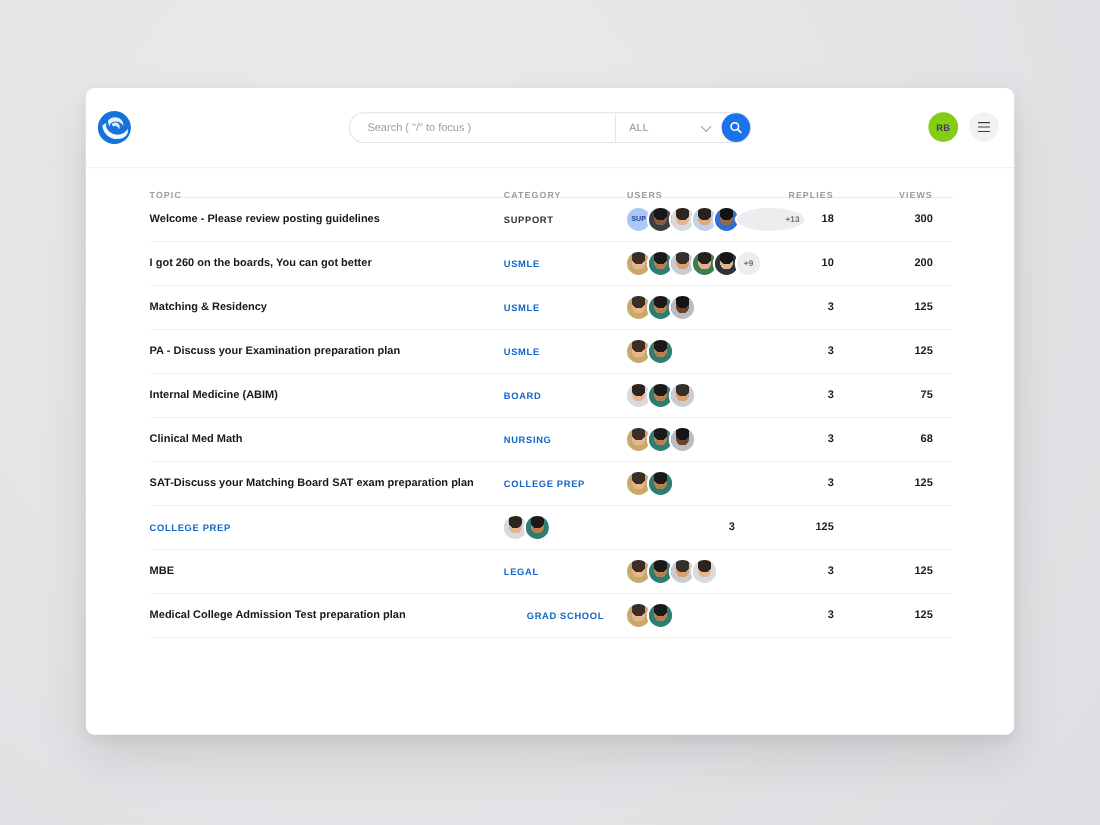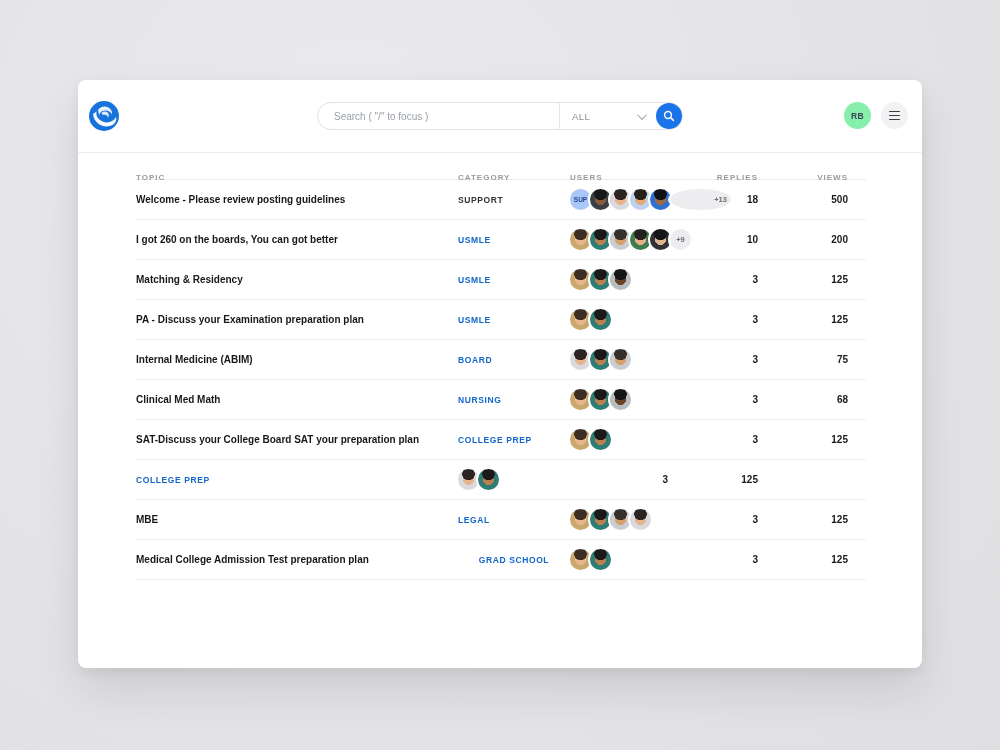--- a/index.html
+++ b/index.html
@@ -16,21 +16,21 @@
     padding:0 10px 0 16px;font-size:10px;color:#555;font-family:inherit;}
   .searchbar input::placeholder{color:#9aa0a6;}
   .sdivider{width:1px;height:27px;background:#e6e6e9;}
   .filter{width:96px;height:100%;display:flex;align-items:center;padding-left:12px;box-sizing:border-box;cursor:pointer;}
   .filter .val{font-size:9.5px;color:#8b8f96;letter-spacing:.4px;}
   .chev{margin-left:auto;margin-right:12px;width:6px;height:6px;border-right:1.4px solid #9aa0a6;
     border-bottom:1.4px solid #9aa0a6;transform:rotate(45deg) translateY(-2px);}
   .searchbtn{width:26px;height:26px;border-radius:50%;border:none;background:#1a73e8;
     display:flex;align-items:center;justify-content:center;cursor:pointer;padding:0;margin-right:0;}
   .hright{position:absolute;right:14px;top:22px;display:flex;align-items:center;gap:10px;}
-  .useravatar{width:27px;height:27px;border-radius:50%;background:#86efac;color:#3f3f56;
+  .useravatar{width:27px;height:27px;border-radius:50%;background:#84cc16;color:#3f3f56;
     font-size:8.5px;font-weight:bold;display:flex;align-items:center;justify-content:center;
     letter-spacing:.3px;cursor:pointer;}
   .menubtn{width:27px;height:27px;border-radius:50%;border:none;background:#f2f2f4;cursor:pointer;
     display:flex;align-items:center;justify-content:center;padding:0;}
   .bars{display:flex;flex-direction:column;gap:2.4px;}
   .bars i{display:block;width:11px;height:1.6px;background:#3c3c41;border-radius:1px;}
   
   .toolbar{height:60px;display:flex;align-items:center;padding:0 56px 0 58px;}
   .tab{font-size:8.5px;font-weight:bold;letter-spacing:1px;color:#9b9fa6;cursor:pointer;}
   .tab.active{color:#17181a;}
@@ -112,21 +112,21 @@
     <span class="cat" style="color: rgb(47, 50, 55);">SUPPORT</span>
     <span class="users">
             <span class="av txt" style="background: rgb(169, 200, 248); color: rgb(41, 65, 143);">SUP</span>
             <span class="av" style="background: radial-gradient(circle at 50% 24%, rgb(23, 24, 26) 0px, rgb(23, 24, 26) 32%, rgba(0, 0, 0, 0) 33%), radial-gradient(circle at 50% 48%, rgb(138, 90, 59) 0px, rgb(138, 90, 59) 38%, rgba(0, 0, 0, 0) 39%), linear-gradient(rgb(58, 63, 69), rgb(58, 63, 69));"></span>
             <span class="av" style="background: radial-gradient(circle at 50% 24%, rgb(43, 36, 32) 0px, rgb(43, 36, 32) 32%, rgba(0, 0, 0, 0) 33%), radial-gradient(circle at 50% 48%, rgb(232, 180, 142) 0px, rgb(232, 180, 142) 38%, rgba(0, 0, 0, 0) 39%), linear-gradient(rgb(216, 218, 222), rgb(216, 218, 222));"></span>
             <span class="av" style="background: radial-gradient(circle at 50% 24%, rgb(39, 33, 28) 0px, rgb(39, 33, 28) 32%, rgba(0, 0, 0, 0) 33%), radial-gradient(circle at 50% 48%, rgb(226, 168, 119) 0px, rgb(226, 168, 119) 38%, rgba(0, 0, 0, 0) 39%), linear-gradient(rgb(188, 210, 238), rgb(188, 210, 238));"></span>
             <span class="av" style="background: radial-gradient(circle at 50% 24%, rgb(16, 18, 20) 0px, rgb(16, 18, 20) 32%, rgba(0, 0, 0, 0) 33%), radial-gradient(circle at 50% 48%, rgb(154, 106, 69) 0px, rgb(154, 106, 69) 38%, rgba(0, 0, 0, 0) 39%), linear-gradient(rgb(46, 111, 208), rgb(46, 111, 208));"></span>
             <span class="av txt" style="background: rgb(237, 237, 239); color: rgb(107, 110, 115); font-size: 7.5px; padding-left: 40px;">+13</span>
           </span>
     <span class="num">18</span>
-    <span class="num">500</span>
+    <span class="num">300</span>
   </div>
 
   <div class="trow">
     <span class="topic">I got 260 on the boards, You can got better</span>
     <span class="cat" style="color: rgb(18, 102, 201);">USMLE</span>
     <span class="users">
             <span class="av" style="background: radial-gradient(circle at 50% 24%, rgb(60, 46, 36) 0px, rgb(60, 46, 36) 32%, rgba(0, 0, 0, 0) 33%), radial-gradient(circle at 50% 48%, rgb(231, 182, 140) 0px, rgb(231, 182, 140) 38%, rgba(0, 0, 0, 0) 39%), linear-gradient(rgb(201, 168, 107), rgb(201, 168, 107));"></span>
             <span class="av" style="background: radial-gradient(circle at 50% 24%, rgb(28, 26, 24) 0px, rgb(28, 26, 24) 32%, rgba(0, 0, 0, 0) 33%), radial-gradient(circle at 50% 48%, rgb(185, 127, 78) 0px, rgb(185, 127, 78) 38%, rgba(0, 0, 0, 0) 39%), linear-gradient(rgb(46, 125, 116), rgb(46, 125, 116));"></span>
             <span class="av" style="background: radial-gradient(circle at 50% 24%, rgb(53, 48, 42) 0px, rgb(53, 48, 42) 32%, rgba(0, 0, 0, 0) 33%), radial-gradient(circle at 50% 48%, rgb(217, 160, 110) 0px, rgb(217, 160, 110) 38%, rgba(0, 0, 0, 0) 39%), linear-gradient(rgb(201, 204, 209), rgb(201, 204, 209));"></span>
             <span class="av" style="background: radial-gradient(circle at 50% 24%, rgb(35, 32, 29) 0px, rgb(35, 32, 29) 32%, rgba(0, 0, 0, 0) 33%), radial-gradient(circle at 50% 48%, rgb(229, 176, 137) 0px, rgb(229, 176, 137) 38%, rgba(0, 0, 0, 0) 39%), linear-gradient(rgb(63, 125, 78), rgb(63, 125, 78));"></span>
@@ -178,21 +178,21 @@
     <span class="users">
             <span class="av" style="background: radial-gradient(circle at 50% 24%, rgb(60, 46, 36) 0px, rgb(60, 46, 36) 32%, rgba(0, 0, 0, 0) 33%), radial-gradient(circle at 50% 48%, rgb(231, 182, 140) 0px, rgb(231, 182, 140) 38%, rgba(0, 0, 0, 0) 39%), linear-gradient(rgb(201, 168, 107), rgb(201, 168, 107));"></span>
             <span class="av" style="background: radial-gradient(circle at 50% 24%, rgb(28, 26, 24) 0px, rgb(28, 26, 24) 32%, rgba(0, 0, 0, 0) 33%), radial-gradient(circle at 50% 48%, rgb(185, 127, 78) 0px, rgb(185, 127, 78) 38%, rgba(0, 0, 0, 0) 39%), linear-gradient(rgb(46, 125, 116), rgb(46, 125, 116));"></span>
             <span class="av" style="background: radial-gradient(circle at 50% 24%, rgb(20, 21, 22) 0px, rgb(20, 21, 22) 32%, rgba(0, 0, 0, 0) 33%), radial-gradient(circle at 50% 48%, rgb(107, 67, 38) 0px, rgb(107, 67, 38) 38%, rgba(0, 0, 0, 0) 39%), linear-gradient(rgb(185, 189, 194), rgb(185, 189, 194));"></span>
           </span>
     <span class="num">3</span>
     <span class="num">68</span>
   </div>
 
   <div class="trow">
-    <span class="topic">SAT-Discuss your College Board SAT your preparation plan</span>
+    <span class="topic">SAT-Discuss your Matching Board SAT exam preparation plan</span>
     <span class="cat" style="color: rgb(18, 102, 201);">COLLEGE PREP</span>
     <span class="users">
             <span class="av" style="background: radial-gradient(circle at 50% 24%, rgb(60, 46, 36) 0px, rgb(60, 46, 36) 32%, rgba(0, 0, 0, 0) 33%), radial-gradient(circle at 50% 48%, rgb(231, 182, 140) 0px, rgb(231, 182, 140) 38%, rgba(0, 0, 0, 0) 39%), linear-gradient(rgb(201, 168, 107), rgb(201, 168, 107));"></span>
             <span class="av" style="background: radial-gradient(circle at 50% 24%, rgb(28, 26, 24) 0px, rgb(28, 26, 24) 32%, rgba(0, 0, 0, 0) 33%), radial-gradient(circle at 50% 48%, rgb(185, 127, 78) 0px, rgb(185, 127, 78) 38%, rgba(0, 0, 0, 0) 39%), linear-gradient(rgb(46, 125, 116), rgb(46, 125, 116));"></span>
           </span>
     <span class="num">3</span>
     <span class="num">125</span>
   </div>
 
   <div class="trow">

